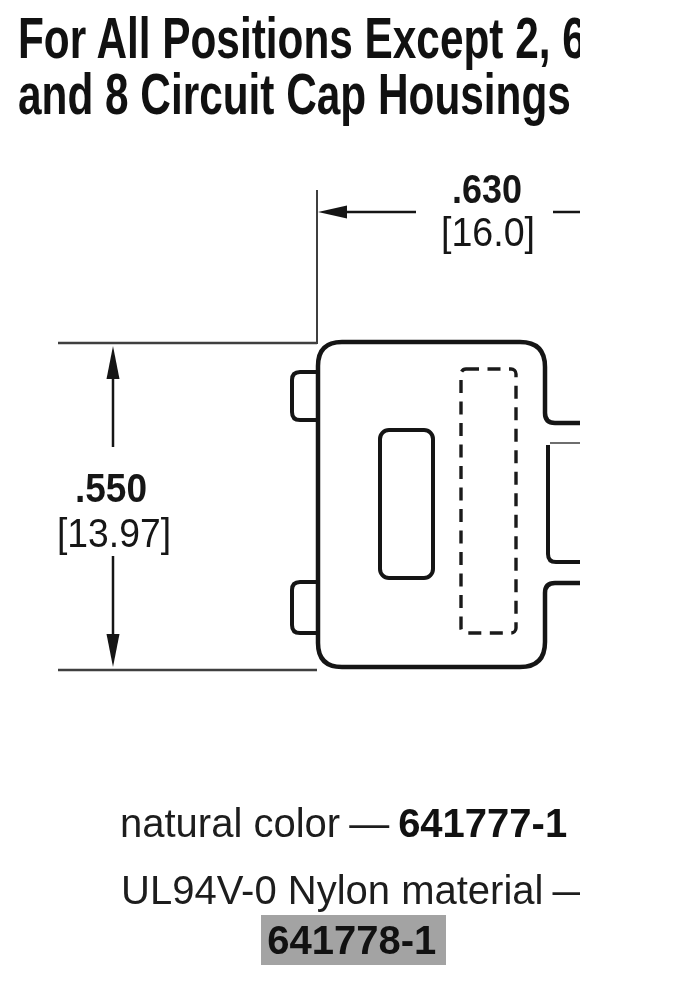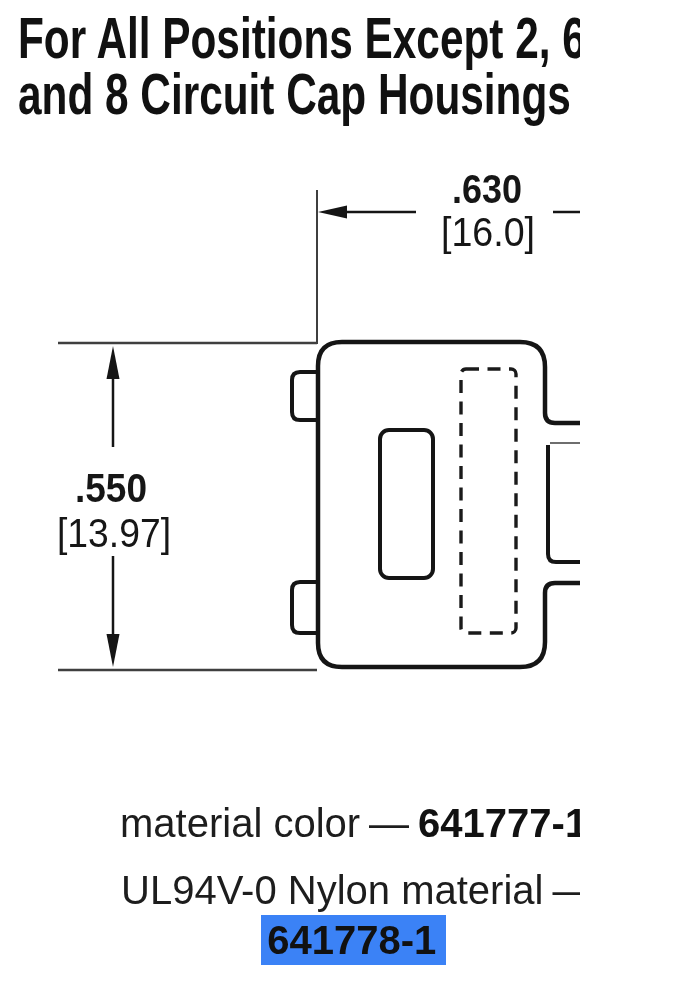--- a/index.html
+++ b/index.html
@@ -24,21 +24,21 @@
   .drawing{position:absolute;left:0;top:0;width:696px;height:1000px;}
   .dimtxt{font-family:"Liberation Sans", sans-serif;font-size:40px;fill:#161616;}
   .dimtxt.b{font-weight:bold;}
   
   .note{position:absolute;margin:0;font-size:40px;color:#1d1d1d;white-space:nowrap;}
   .note-1{left:120px;top:753px;line-height:47px;}
   .note-2{left:121px;top:865px;line-height:50px;text-align:center;}
   .pn{font-weight:bold;color:#111111;margin-top:9px;}
   .dash{margin:0 9px;}
   .note-2 .dash{margin:0 0 0 9px;}
-  .hl{background:#3b82f6;padding:3px 10px 3px 6px;margin-left:-6px;}
+  .hl{background:#a3a3a3;padding:3px 10px 3px 6px;margin-left:-6px;}
 </style>
 </head>
 <body>
 
 <div class="page">
 
   <h1 class="title">
     <span>For All Positions Except 2, 6</span>
     <span>and 8 Circuit Cap Housings</span>
   </h1>
@@ -82,21 +82,21 @@
         <line x1="550" y1="443" x2="638" y2="443" stroke="#6e6e6e" stroke-width="2"></line>
         <path d="M 548,445 V 554 Q 548,562 556,562 H 666" stroke="#151515" stroke-width="4"></path>
         <line x1="636" y1="443" x2="666" y2="443" stroke="#151515" stroke-width="4.5"></line>
         <line x1="638" y1="444" x2="638" y2="560" stroke="#151515" stroke-width="3.5"></line>
       </g>
     </g>
   </svg>
 
   <p class="note note-1">
     <br>
-    <span>material color</span><span class="dash">—</span><span class="pn">641777-1</span>
+    <span>natural color</span><span class="dash">—</span><span class="pn">641777-1</span>
   </p>
 
   <p class="note note-2">
     <span>UL94V-0 Nylon material</span><span class="dash">—</span><br>
     <span class="pn hl">641778-1</span>
   </p>
 
 </div>
 
 </body></html>

